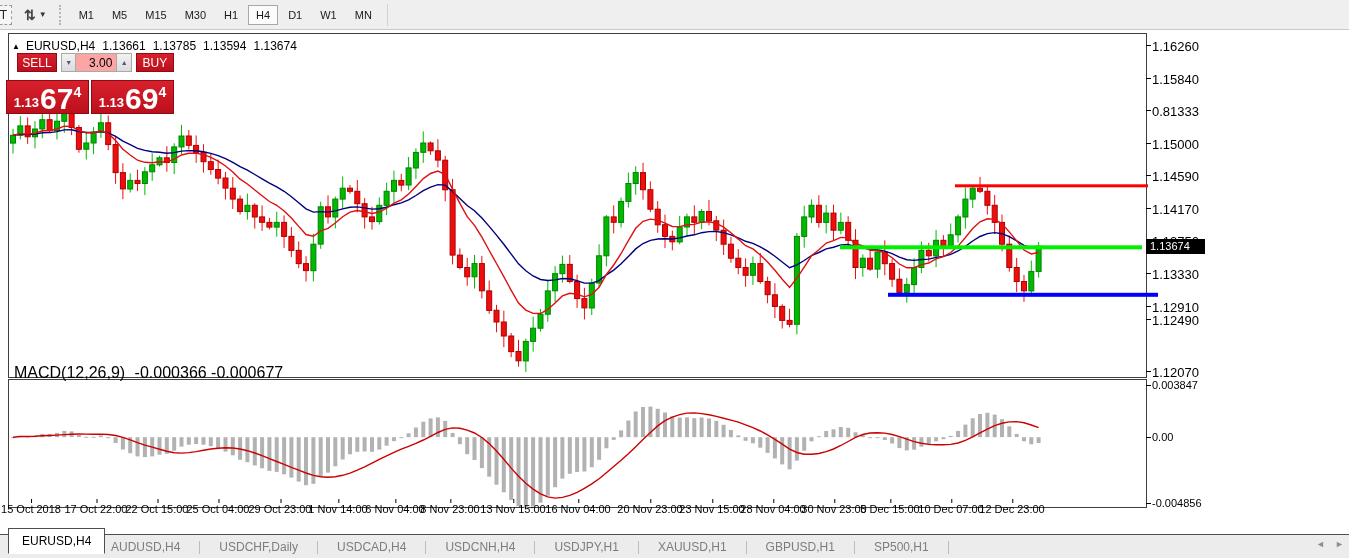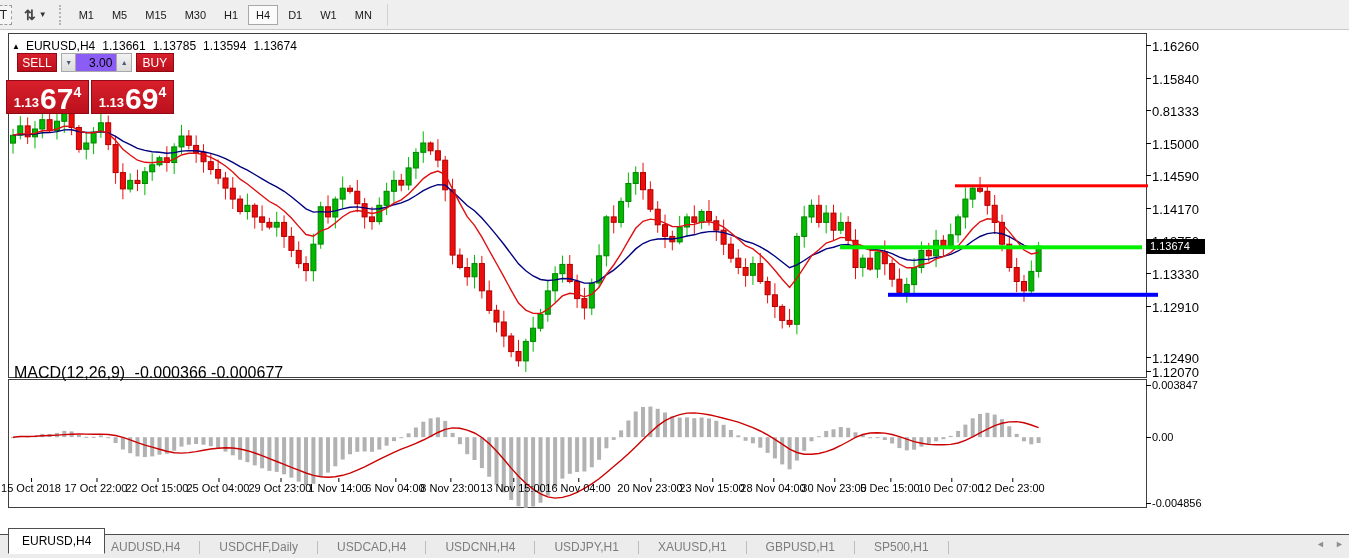--- a/index.html
+++ b/index.html
@@ -33,38 +33,38 @@
   .chart-title span.v{margin-right:7px;}
   
   .trade-panel{position:absolute;left:6px;top:53px;width:168px;z-index:7;font-family:"Liberation Sans",sans-serif;}
   .tp-row1{display:flex;height:19px;}
   .btn-red{background:linear-gradient(#d8202c,#bb101c);border:1px solid #8f0a14;color:#fff;
     font-size:12px;display:flex;align-items:center;justify-content:center;}
   .tp-sell-btn{width:42px;margin-left:11px;}
   .tp-buy-btn{width:40px;margin-left:4px;}
   .spin{width:15px;background:linear-gradient(#f2f2f2,#dcdcdc);border:1px solid #a9a9a9;
     display:flex;align-items:center;justify-content:center;font-size:7px;color:#4c5878;}
-  .vol-field{width:40px;background:#8b5cf6;border-top:1px solid #a9a9a9;border-bottom:1px solid #a9a9a9;
+  .vol-field{width:40px;background:#fca5a5;border-top:1px solid #a9a9a9;border-bottom:1px solid #a9a9a9;
     font-size:12px;color:#000;display:flex;align-items:center;justify-content:flex-end;padding-right:4px;}
   .tp-row2{display:flex;margin-top:8px;height:34px;}
   .big-quote{flex:1;display:flex;align-items:flex-end;justify-content:center;padding-bottom:2px;}
   .big-quote .pfx{font-size:13px;font-weight:bold;line-height:1;margin-bottom:2px;}
   .big-quote .big{font-size:30px;font-weight:bold;line-height:0.85;margin-left:1px;}
   .big-quote .sup{font-size:14px;font-weight:bold;line-height:1;margin-bottom:12px;}
   .q-sell{margin-right:1px;}
   .q-buy{margin-left:1px;}
   
   .price-tick{position:absolute;left:1152px;font-size:13px;color:#000;white-space:nowrap;}
   .price-tick::before{content:"";position:absolute;left:-6px;top:6px;width:5px;height:1px;background:#000;}
   .macd-tick{position:absolute;left:1152px;font-size:11px;color:#000;white-space:nowrap;}
   .macd-tick::before{content:"";position:absolute;left:-6px;top:6px;width:5px;height:1px;background:#000;}
   .cur-price{position:absolute;left:1146px;width:55px;height:13px;background:#000;color:#fff;
     font-size:11px;padding:1px 0 1px 4px;z-index:8;}
   .macd-label{position:absolute;left:14px;top:364px;font-size:16px;color:#000;z-index:6;white-space:nowrap;}
-  .time-axis{position:absolute;left:0;top:482px;width:1349px;height:16px;}
+  .time-axis{position:absolute;left:0;top:503px;width:1349px;height:16px;}
   .time-label{position:absolute;top:0;transform:translateX(-50%);font-size:11px;color:#000;white-space:nowrap;}
   .time-label::before{content:"";position:absolute;left:50%;top:-4px;width:1px;height:4px;background:#000;}
   
   .tabbar{position:absolute;left:0;top:534px;width:1349px;height:24px;background:#ececec;
     border-top:1px solid #4e4e4e;display:flex;align-items:center;}
   .tab-active{position:absolute;left:8px;top:-7px;height:24px;background:#fff;border:1px solid #4e4e4e;
     border-bottom:1px solid #fff;display:flex;align-items:center;padding:0 13px;
     font-size:12px;color:#000;z-index:3;}
   .tab-rest{display:flex;align-items:center;margin-left:100px;height:100%;gap:8px;}
   .tab{font-size:12px;color:#7d7d7d;padding:0 11px;display:flex;align-items:center;height:100%;}
@@ -423,21 +423,21 @@
 <div id="price-axis">
     <span class="price-tick" style="top: 39px;">1.16260</span>
     <span class="price-tick" style="top: 71.6778px;">1.15840</span>
     <span class="price-tick" style="top: 104.356px;">0.81333</span>
     <span class="price-tick" style="top: 137.033px;">1.15000</span>
     <span class="price-tick" style="top: 168.933px;">1.14590</span>
     <span class="price-tick" style="top: 201.611px;">1.14170</span>
     <span class="price-tick" style="top: 234.289px;">1.13750</span>
     <span class="price-tick" style="top: 266.967px;">1.13330</span>
     <span class="price-tick" style="top: 299.644px;">1.12910</span>
-    <span class="price-tick" style="top: 351px;">1.12490</span>
+    <span class="price-tick" style="top: 313px;">1.12490</span>
     <span class="price-tick" style="top: 365px;">1.12070</span>
   </div>
 <div class="cur-price" id="cur-price" style="top: 239.202px;">1.13674</div>
 
 <div class="pane" id="macd-pane">
   <svg id="macd-svg" width="1137" height="127">
       <rect x="2.0" y="57.2" width="4" height="1.0" fill="#b2b2b2"></rect>
       <rect x="9.3" y="55.9" width="4" height="1.3" fill="#b2b2b2"></rect>
       <rect x="16.7" y="56.4" width="4" height="1.0" fill="#b2b2b2"></rect>
       <rect x="24.0" y="55.7" width="4" height="1.5" fill="#b2b2b2"></rect>

